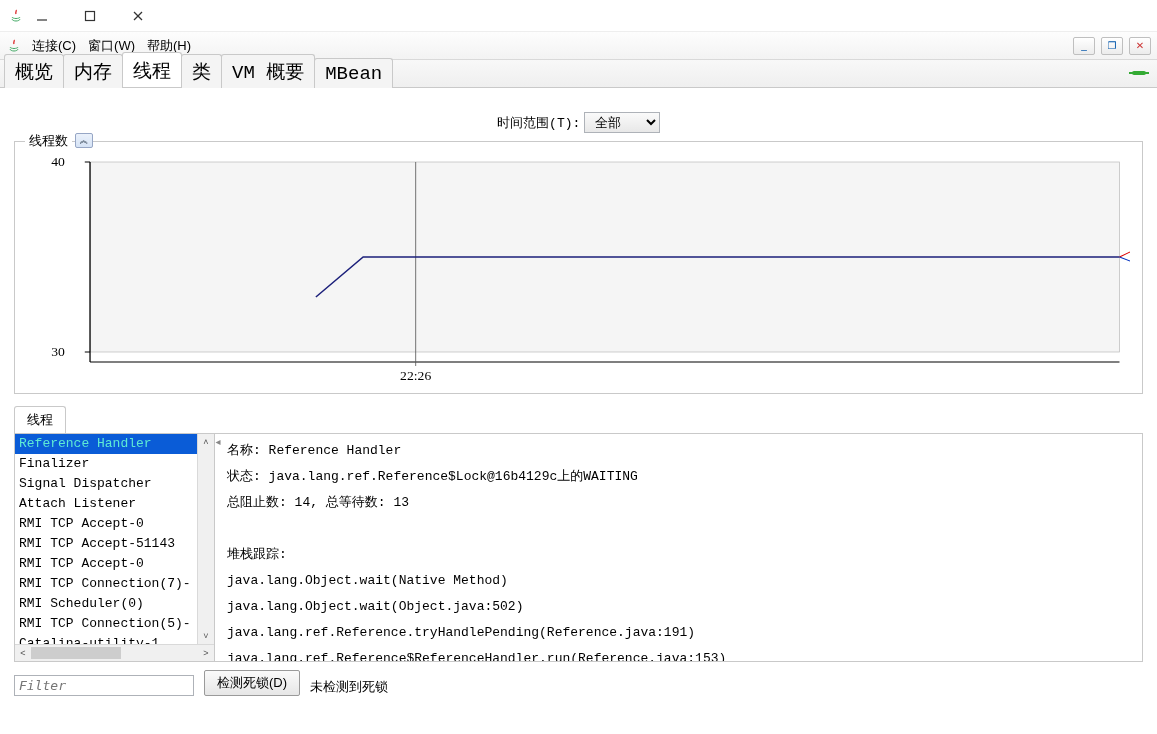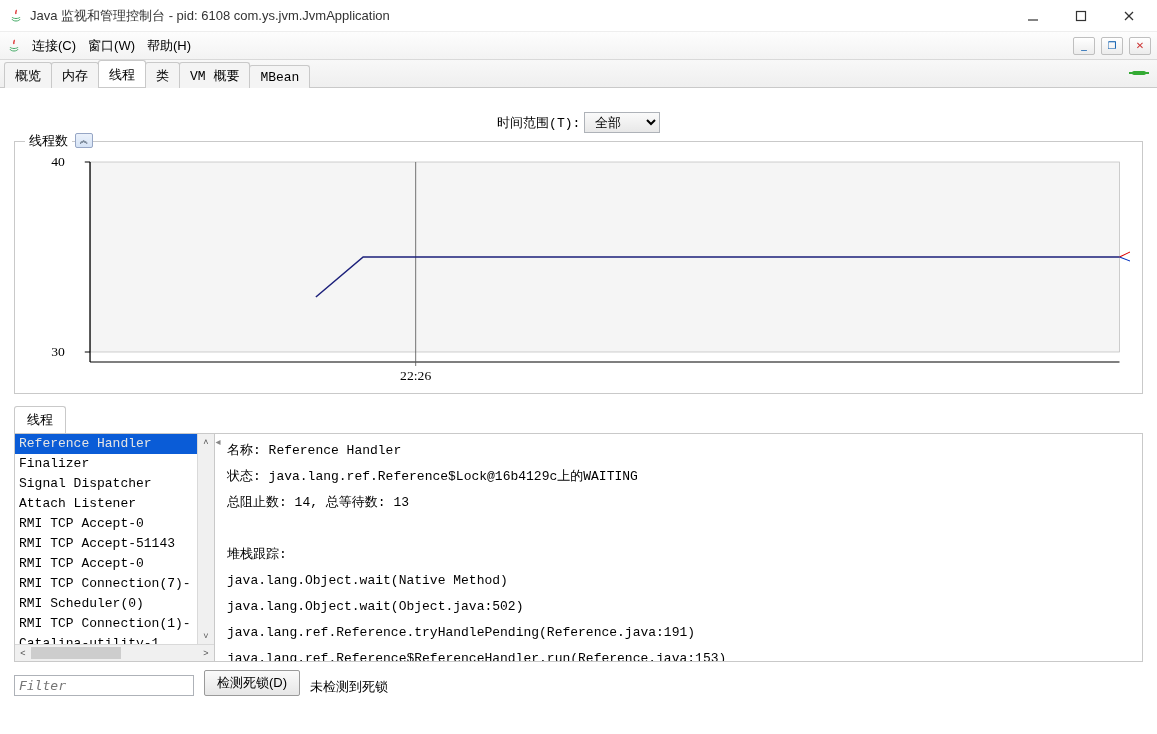--- a/index.html
+++ b/index.html
@@ -7,40 +7,40 @@
 .titlebar { height: 32px; display: flex; align-items: center; padding: 0 8px; border-bottom: 1px solid #eee; }
 .java-icon { width: 16px; height: 16px; margin-right: 6px; }
 .titlebar-text { flex: 1; font-size: 13px; color: #333; }
 .win-controls { display: flex; gap: 24px; padding-right: 8px; }
 .win-btn { width: 24px; height: 24px; display: flex; align-items: center; justify-content: center; color: #333; cursor: default; }
 .menubar { height: 28px; display: flex; align-items: center; padding: 0 6px; background: linear-gradient(#fdfdfd,#f3f3f3); border-bottom: 1px solid #d9d9d9; }
 .menubar .menu-item { padding: 2px 6px; font-size: 13px; }
 .inner-win-controls { margin-left: auto; display: flex; gap: 6px; }
 .inner-btn { width: 22px; height: 18px; border: 1px solid #bfbfbf; background: linear-gradient(#fff,#ececec); border-radius: 2px; display: flex; align-items: center; justify-content: center; font-size: 10px; color: #0055aa;}
 .inner-btn.close { color: #cc3333; }
-.tabbar { height: 28px; display: flex; align-items: flex-end; background: linear-gradient(#f8f8f8,#efefef); border-bottom: 1px solid #c9c9c9; padding: 0 4px; font-size: 13px; position: relative; }
+.tabbar { height: 28px; display: flex; align-items: flex-end; background: linear-gradient(#f8f8f8,#efefef); border-bottom: 1px solid #c9c9c9; padding: 0 4px; font-size: 19px; position: relative; }
 .tab { padding: 4px 10px 3px; border: 1px solid #c9c9c9; border-bottom: none; background: #f4f4f4; margin-right: -1px; position: relative; top: 1px; border-radius: 3px 3px 0 0; }
 .tab.active { background: #fff; z-index: 2; top: 0; padding-top: 5px; }
 .conn-icon { position: absolute; right: 8px; top: 4px; width: 20px; height: 18px; }
 .content { padding: 14px 10px 4px; }
 .timerange { text-align: center; padding: 10px 0 8px; font-size: 13px; }
 .timerange select { font-size: 13px; padding: 1px 22px 1px 6px; border: 1px solid #aeb2b8; background: linear-gradient(#fafafa,#e8e8e8); }
 .chart-fieldset { border: 1px solid #c9c9c9; margin: 0 4px; padding: 10px 12px 6px; position: relative; }
 .chart-fieldset .legend { position: absolute; top: -10px; left: 10px; background: #fff; padding: 0 4px; font-size: 13px; }
 .chart-fieldset .collapse-btn { position: absolute; top: -9px; left: 60px; width: 18px; height: 15px; border: 1px solid #96a6c5; background: linear-gradient(#eaf1fb,#d6e3f5); border-radius: 2px; display: flex; align-items: center; justify-content: center; font-size: 9px; color: #234; }
 .chart-area { position: relative; height: 235px; }
 .chart-svg { width: 100%; height: 100%; }
 .bottom-section { margin: 12px 4px 0; }
 .threads-tab-strip { display: flex; border-bottom: 1px solid #c9c9c9; }
 .threads-tab { border: 1px solid #c9c9c9; border-bottom: none; padding: 4px 12px; background: #fff; border-radius: 3px 3px 0 0; font-size: 13px; }
 .threads-body { display: flex; border: 1px solid #c9c9c9; border-top: none; height: 228px; }
 .thread-list-wrap { width: 200px; display: flex; flex-direction: column; border-right: 1px solid #c9c9c9; }
 .thread-list { flex: 1; overflow: hidden; font-family: "SimSun","Courier New",monospace; font-size: 13px; line-height: 20px; }
 .thread-item { padding: 0 4px; white-space: nowrap; }
-.thread-item.selected { background: #0a5cd7; color: #e5e5e5; }
+.thread-item.selected { background: #0a5cd7; color: #5eead4; }
 .vscroll { width: 17px; background: #f0f0f0; border-left: 1px solid #d9d9d9; display: flex; flex-direction: column; align-items: center; justify-content: space-between; font-size: 9px; color: #555; }
 .vscroll .arrow { height: 16px; display: flex; align-items: center; justify-content: center; width: 100%;}
 .hscroll-row { height: 17px; display: flex; border-top: 1px solid #d9d9d9; background: #f0f0f0; }
 .hscroll-row .arrow { width: 16px; display: flex; align-items: center; justify-content: center; font-size: 9px; color: #555;}
 .hscroll-row .thumb { width: 90px; background: #cdcdcd; margin: 2px 0; }
 .thread-detail { flex: 1; padding: 4px 6px; font-family: "SimSun","Courier New",monospace; font-size: 13px; line-height: 26px; white-space: pre; overflow: hidden; }
 .resize-handle { width: 6px; cursor: col-resize; display: flex; align-items: flex-start; justify-content: center; color: #888; font-size: 10px; padding-top: 2px;}
 .footer-row { display: flex; align-items: flex-end; gap: 10px; margin: 8px 4px 0; }
 .filter-input { width: 180px; padding: 2px 4px; border: 1px solid #aeb2b8; font-size: 13px; color: #888; font-style: italic; font-family: "SimSun",monospace; }
 .deadlock-btn { padding: 3px 12px; border: 1px solid #9a9a9a; background: linear-gradient(#fafafa,#e6e6e6); font-size: 13px; border-radius: 2px; }
@@ -48,21 +48,20 @@
 </style>
 </head>
 <body>
 
 <div class="titlebar">
   <svg class="java-icon" viewBox="0 0 16 16">
       <path d="M4 11c0 1 2 2 4 2s4-1 4-2" stroke="#4a6" stroke-width="1" fill="none"></path>
       <path d="M8 2c1 1-1 2 0 4" stroke="#d33" stroke-width="1.4" fill="none"></path>
       <path d="M4 9c0 .8 2 1.5 4 1.5s4-.7 4-1.5" stroke="#4a6" stroke-width="1" fill="none"></path>
     </svg>
-  <span class="titlebar-text">Java 监视和管理控制台 - pid: 6108 com.ys.jvm.JvmApplication</span>
   <div class="win-controls">
     <div class="win-btn">
         <svg width="12" height="12" viewBox="0 0 12 12">
           <line x1="1" y1="10" x2="11" y2="10" stroke="#333" stroke-width="1.2"></line>
         </svg>
       </div>
     <div class="win-btn">
         <svg width="12" height="12" viewBox="0 0 12 12">
           <rect x="1.5" y="1.5" width="9" height="9" stroke="#333" fill="none" stroke-width="1.2"></rect>
         </svg>
@@ -144,21 +143,21 @@
           <div class="thread-list" id="thread-list">
               <div class="thread-item selected">Reference Handler</div>
               <div class="thread-item">Finalizer</div>
               <div class="thread-item">Signal Dispatcher</div>
               <div class="thread-item">Attach Listener</div>
               <div class="thread-item">RMI TCP Accept-0</div>
               <div class="thread-item">RMI TCP Accept-51143</div>
               <div class="thread-item">RMI TCP Accept-0</div>
               <div class="thread-item">RMI TCP Connection(7)-</div>
               <div class="thread-item">RMI Scheduler(0)</div>
-              <div class="thread-item">RMI TCP Connection(1)-</div>
+              <div class="thread-item">RMI TCP Connection(5)-</div>
               <div class="thread-item">Catalina-utility-1</div>
             </div>
           <div class="vscroll">
             <div class="arrow">˄</div>
             <div class="arrow">˅</div>
           </div>
         </div>
         <div class="hscroll-row">
           <div class="arrow">˂</div>
           <div class="thumb"></div>

